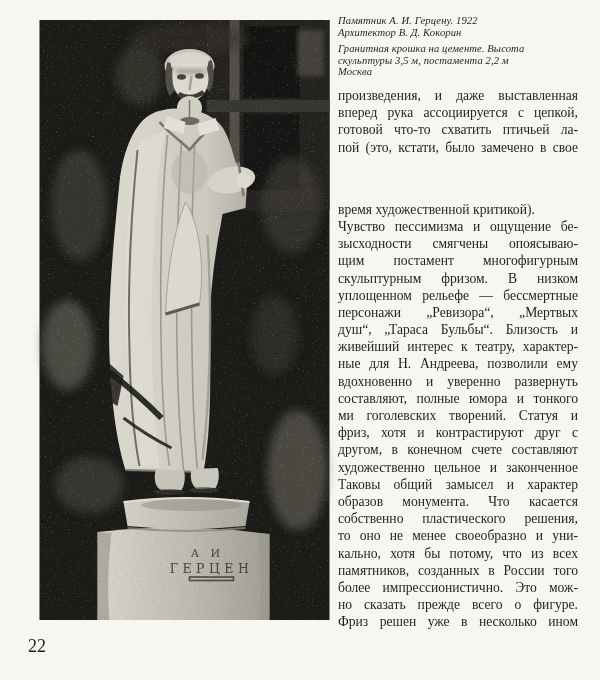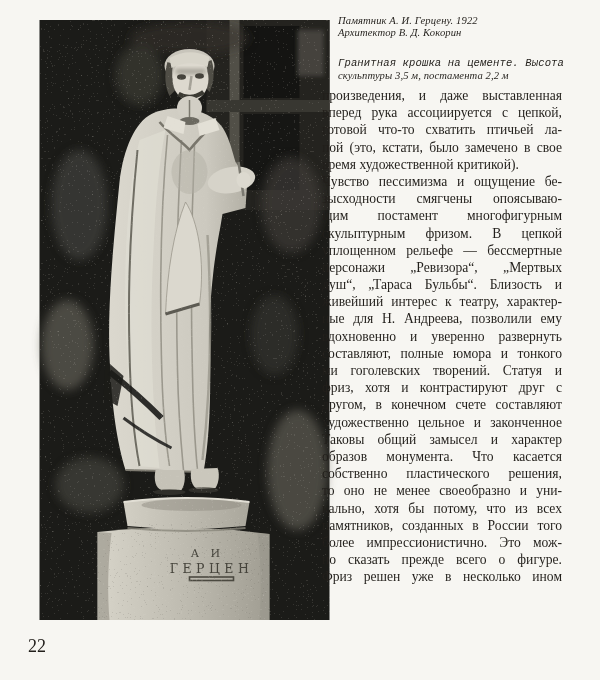--- a/index.html
+++ b/index.html
@@ -11,30 +11,30 @@
   .photo{
     position:absolute;left:28px;top:20px;width:313px;height:600px;
   }
   .photo svg{display:block;width:100%;height:100%;}
   .caption{
     position:absolute;left:338px;top:15px;width:246px;
     font-style:italic;font-size:10.6px;line-height:11.6px;
     letter-spacing:0.1px;
   }
   .cap-line{white-space:nowrap;}
-  .caption .cap-line:nth-child(3){margin-top:20px;font-family:Liberation Mono, monospace;}
+  .caption .cap-line:nth-child(3){margin-top:5px;}
   .article{
-    position:absolute;left:322px;top:87px;width:240px;
+    position:absolute;left:338px;top:87px;width:240px;
     font-size:13.6px;
   }
   .bline{
     height:17.2px;line-height:17.2px;
     text-align:justify;text-align-last:justify;
   }
-  .bline.pend{text-align:left;text-align-last:left;}
+  .bline.pend{text-align:left;text-align-last:left;margin-top:45px;}
   .pagenum{
     position:absolute;left:28px;top:638px;font-size:18px;line-height:16px;
   }
 </style>
 </head>
 <body>
 
 <div class="page">
 
   <div class="photo">
@@ -186,32 +186,33 @@
 
       <rect width="290" height="600" filter="url(#speck)" opacity="0.4"></rect>
     </svg>
   </div>
 
   <div class="caption">
       <div class="cap-line">Памятник А. И. Герцену. 1922</div>
       <div class="cap-line">Архитектор В. Д. Кокорин</div>
       <div class="cap-line">Гранитная крошка на цементе. Высота</div>
       <div class="cap-line">скульптуры 3,5 м, постамента 2,2 м</div>
+      <div class="cap-line">Москва</div>
     </div>
 
   <div class="article">
       <div class="bline">произведения, и даже выставленная</div>
       <div class="bline">вперед рука ассоциируется с цепкой,</div>
       <div class="bline">готовой что-то схватить птичьей ла-</div>
       <div class="bline">пой (это, кстати, было замечено в свое</div>
       <div class="bline pend">время художественной критикой).</div>
       <div class="bline">Чувство пессимизма и ощущение бе-</div>
       <div class="bline">зысходности смягчены опоясываю-</div>
       <div class="bline">щим постамент многофигурным</div>
-      <div class="bline">скульптурным фризом. В цепкой</div>
+      <div class="bline">скульптурным фризом. В низком</div>
       <div class="bline">уплощенном рельефе — бессмертные</div>
       <div class="bline">персонажи „Ревизора“, „Мертвых</div>
       <div class="bline">душ“, „Тараса Бульбы“. Близость и</div>
       <div class="bline">живейший интерес к театру, характер-</div>
       <div class="bline">ные для Н. Андреева, позволили ему</div>
       <div class="bline">вдохновенно и уверенно развернуть</div>
       <div class="bline">составляют, полные юмора и тонкого</div>
       <div class="bline">ми гоголевских творений. Статуя и</div>
       <div class="bline">фриз, хотя и контрастируют друг с</div>
       <div class="bline">другом, в конечном счете составляют</div>

